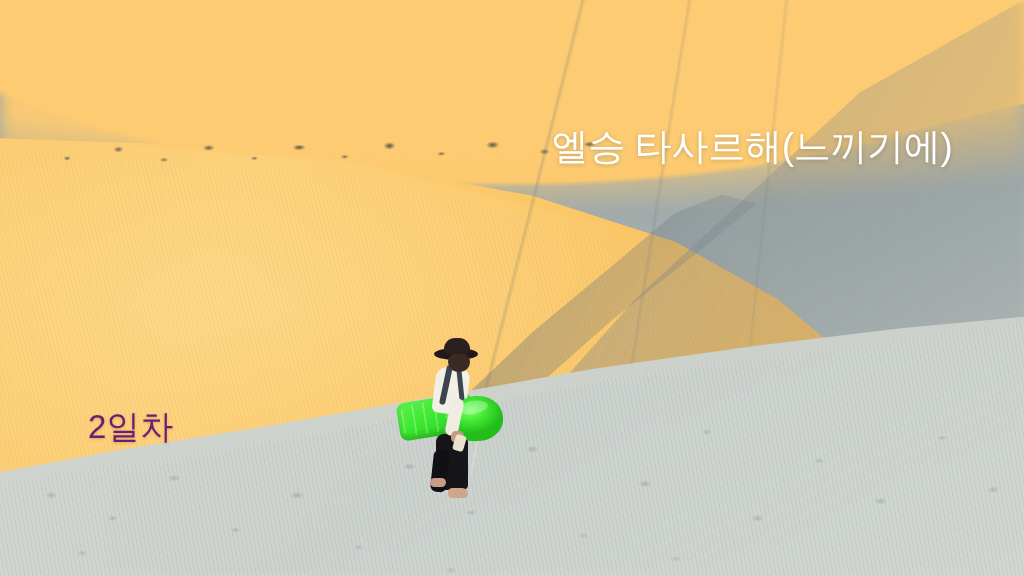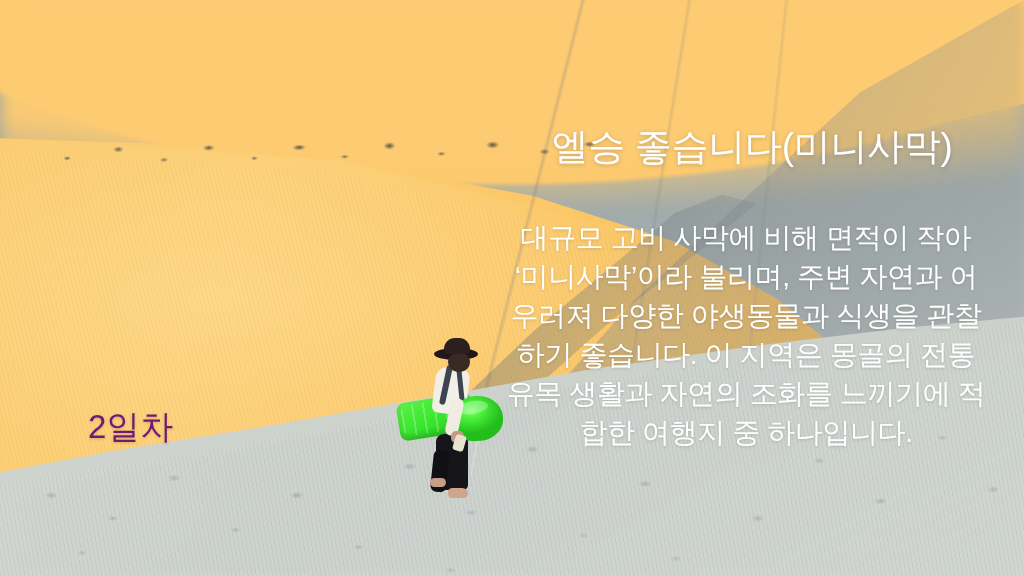--- a/index.html
+++ b/index.html
@@ -265,24 +265,16 @@
     <div class="p sled-disc-hi"></div>
     <div class="p arm"></div>
     <div class="p hand"></div>
     <div class="p bottle"></div>
     <div class="p foot-b"></div>
     <div class="p foot-f"></div>
   </div>
 
   <div id="day-badge">2일차</div>
 
-  <div id="title">엘승 좋습니다(미니사막)</div>
-
-  <div id="body-text">
-    <span class="ln">대규모 고비 사막에 비해 면적이 작아</span>
-    <span class="ln">‘미니사막’이라 불리며, 주변 자연과 어</span>
-    <span class="ln">우러져 다양한 야생동물과 식생을 관찰</span>
-    <span class="ln">하기 좋습니다. 이 지역은 몽골의 전통</span>
-    <span class="ln">유목 생활과 자연의 조화를 느끼기에 적</span>
-    <span class="ln">합한 여행지 중 하나입니다.</span>
-  </div>
+  <div id="title">엘승 타사르해(느끼기에)</div>
+
 
 </div>
 
 </body></html>

